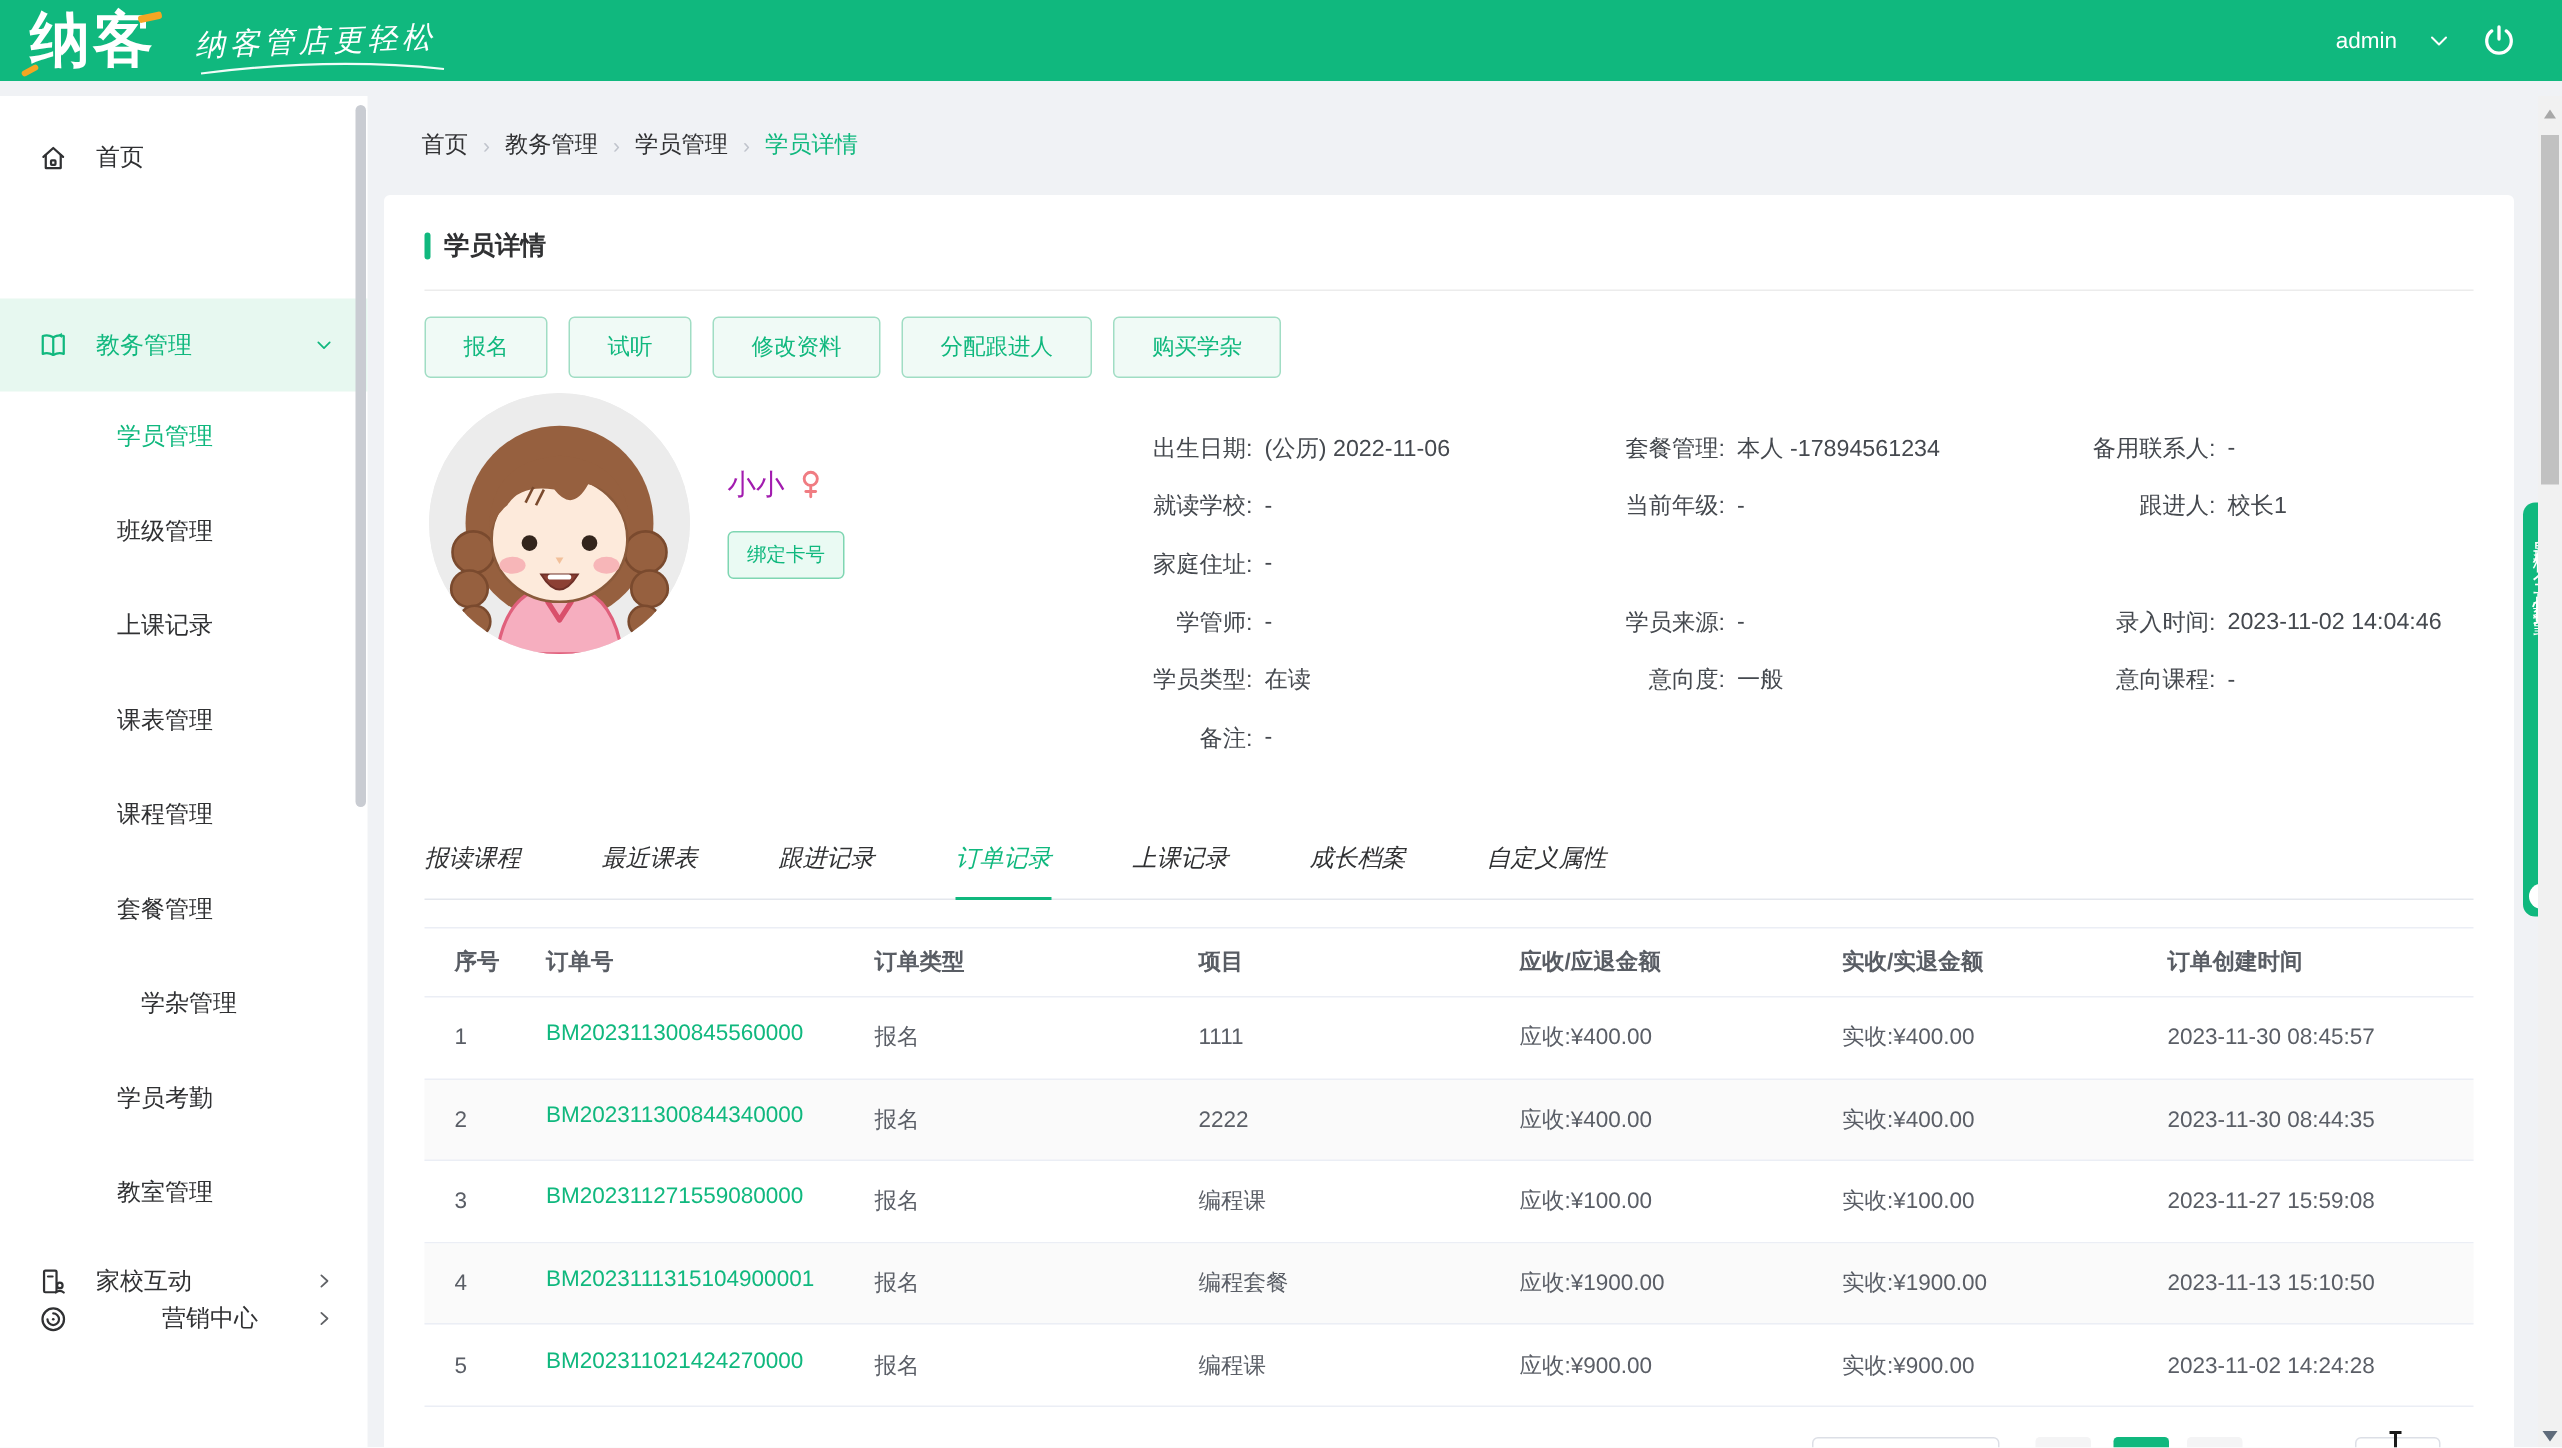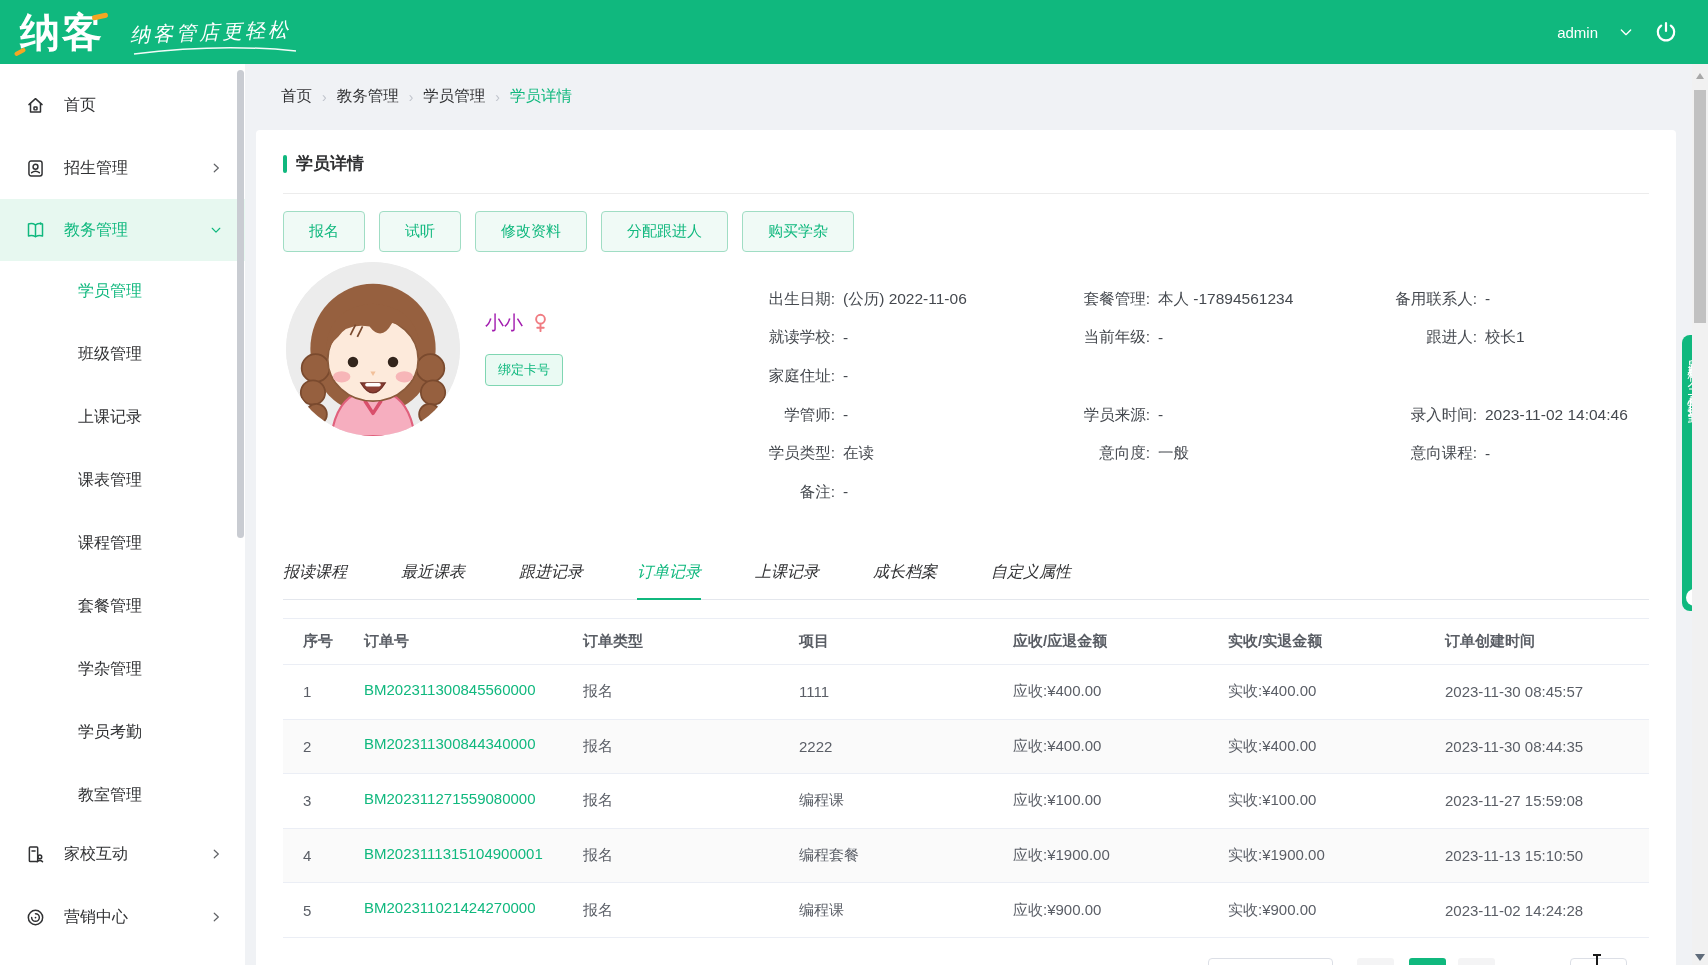--- a/index.html
+++ b/index.html
@@ -1,21 +1,21 @@
 <!DOCTYPE html>
 <html><head>
 <meta charset="utf-8">
 <style>
   * { margin:0; padding:0; box-sizing:border-box; }
   html,body { overflow:hidden; }
   body { font-family:"Liberation Sans","DejaVu Sans",sans-serif; }
   #app { position:relative; width:1708px; height:965px; background:#f0f2f5; overflow:hidden; }
 
   
-  .top-header { position:absolute; left:0; top:0; width:1708px; height:64px; background:#10b87e; display:flex; align-items:center; color:#fff; }
+  .top-header { position:absolute; left:0; top:0; width:1708px; height:54px; background:#10b87e; display:flex; align-items:center; color:#fff; }
   .logo-wrap { position:relative; margin-left:20px; display:flex; align-items:flex-start; }
   .logo-text { font-size:40px; font-weight:bold; letter-spacing:2px; line-height:56px; position:relative; }
   .logo-accent1 { position:absolute; left:-6px; top:46px; width:12px; height:4px; background:#f5a623; transform:rotate(-28deg); border-radius:2px; }
   .logo-accent2 { position:absolute; right:-4px; top:10px; width:16px; height:5px; background:#f5a623; transform:rotate(-12deg); border-radius:2px; }
   .slogan-wrap { margin-left:26px; margin-top:10px; }
   .slogan-text { font-style:italic; font-size:20px; letter-spacing:3px; transform:rotate(-2deg); display:inline-block; }
   .header-right { margin-left:auto; display:flex; align-items:center; gap:20px; padding-right:30px; }
   .admin-name { font-size:15px; }
   .icon-btn { display:flex; align-items:center; cursor:pointer; }
 
@@ -136,35 +136,20 @@
       <span class="nav-icon">
         <svg width="21" height="21" viewBox="0 0 24 24" fill="none" stroke="#303133" stroke-width="1.7" stroke-linecap="round" stroke-linejoin="round">
             <path d="M4.5 11 L12 4.2 L19.5 11"></path>
             <path d="M6.3 9.6 V19.5 H17.7 V9.6"></path>
             <rect x="10.3" y="13.6" width="3.4" height="3.4" rx="0.6"></rect>
           </svg>
       </span>
       <span class="nav-label">首页</span>
     </div>
 
-    <div class="nav-item" style="top:73px;">
-      <span class="nav-icon">
-        <svg width="21" height="21" viewBox="0 0 24 24" fill="none" stroke="#303133" stroke-width="1.7" stroke-linecap="round" stroke-linejoin="round">
-            <rect x="4.5" y="3.5" width="15" height="17" rx="2.5"></rect>
-            <circle cx="12" cy="10" r="2.8"></circle>
-            <path d="M7.6 16.8 Q12 13.6 16.4 16.8"></path>
-          </svg>
-      </span>
-      <span class="nav-label">招生管理</span>
-      <span class="nav-chevron">
-        <svg width="14" height="14" viewBox="0 0 24 24">
-            <polyline points="9 5.5 16 12 9 18.5" fill="none" stroke="#606266" stroke-width="2" stroke-linecap="round" stroke-linejoin="round"></polyline>
-          </svg>
-      </span>
-    </div>
 
     <div class="nav-item active" style="top:135px;">
       <span class="nav-icon">
         <svg width="21" height="21" viewBox="0 0 24 24" fill="none" stroke="#10b87e" stroke-width="1.7" stroke-linecap="round" stroke-linejoin="round">
             <path d="M12 5.5 Q8 3.2 4 4.6 V18.2 Q8 16.8 12 19 Q16 16.8 20 18.2 V4.6 Q16 3.2 12 5.5 Z"></path>
             <path d="M12 5.5 V19"></path>
             <path d="M16 4 l2.5 2 v-4 z" fill="#10b87e" stroke="none"></path>
           </svg>
       </span>
       <span class="nav-label">教务管理</span>
@@ -186,21 +171,21 @@
       </div>
     <div class="sub-item" style="top:448px;">
         <span>课程管理</span>
       </div>
     <div class="sub-item" style="top:385px;">
         <span>课表管理</span>
       </div>
     <div class="sub-item" style="top:511px;">
         <span>套餐管理</span>
       </div>
-    <div class="sub-item" style="top:574px;">
+    <div class="sub-item" style="top:574px;margin-left:16px;">
         <span>学杂管理</span>
       </div>
     <div class="sub-item" style="top:637px;">
         <span>学员考勤</span>
       </div>
     <div class="sub-item" style="top:700px;">
         <span>教室管理</span>
       </div>
 
     <div class="nav-item" style="top:759px;">
@@ -213,21 +198,21 @@
           </svg>
       </span>
       <span class="nav-label">家校互动</span>
       <span class="nav-chevron">
         <svg width="14" height="14" viewBox="0 0 24 24">
             <polyline points="9 5.5 16 12 9 18.5" fill="none" stroke="#606266" stroke-width="2" stroke-linecap="round" stroke-linejoin="round"></polyline>
           </svg>
       </span>
     </div>
 
-    <div class="nav-item" style="top:822px;">
+    <div class="nav-item" style="top:784px;gap:44px;">
       <span class="nav-icon">
         <svg width="21" height="21" viewBox="0 0 24 24" fill="none" stroke="#303133" stroke-width="1.7" stroke-linecap="round" stroke-linejoin="round">
             <circle cx="12" cy="12" r="8.2"></circle>
             <path d="M12 12 m0 -4.4 a4.4 4.4 0 1 1 -4.4 4.4"></path>
             <circle cx="12" cy="12" r="1" fill="#303133" stroke="none"></circle>
           </svg>
       </span>
       <span class="nav-label">营销中心</span>
       <span class="nav-chevron">
         <svg width="14" height="14" viewBox="0 0 24 24">

